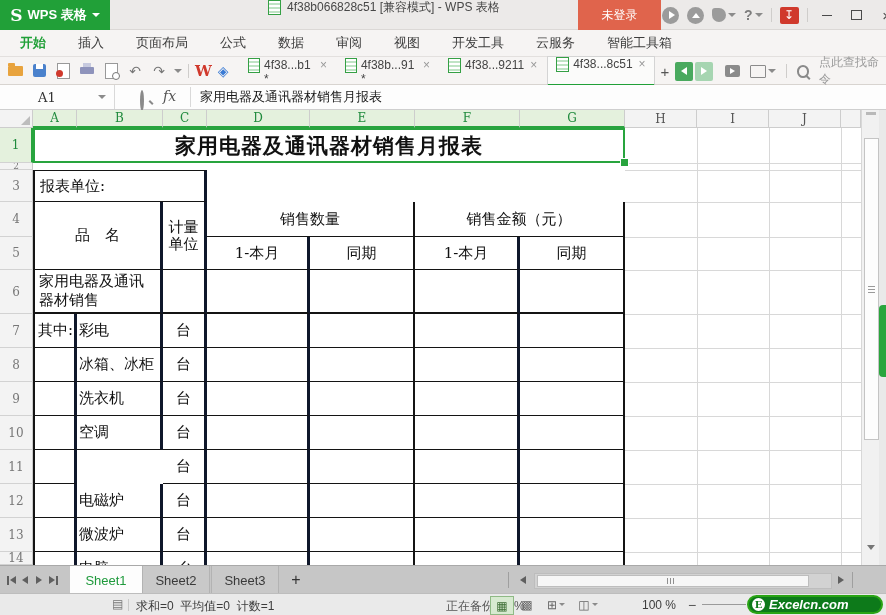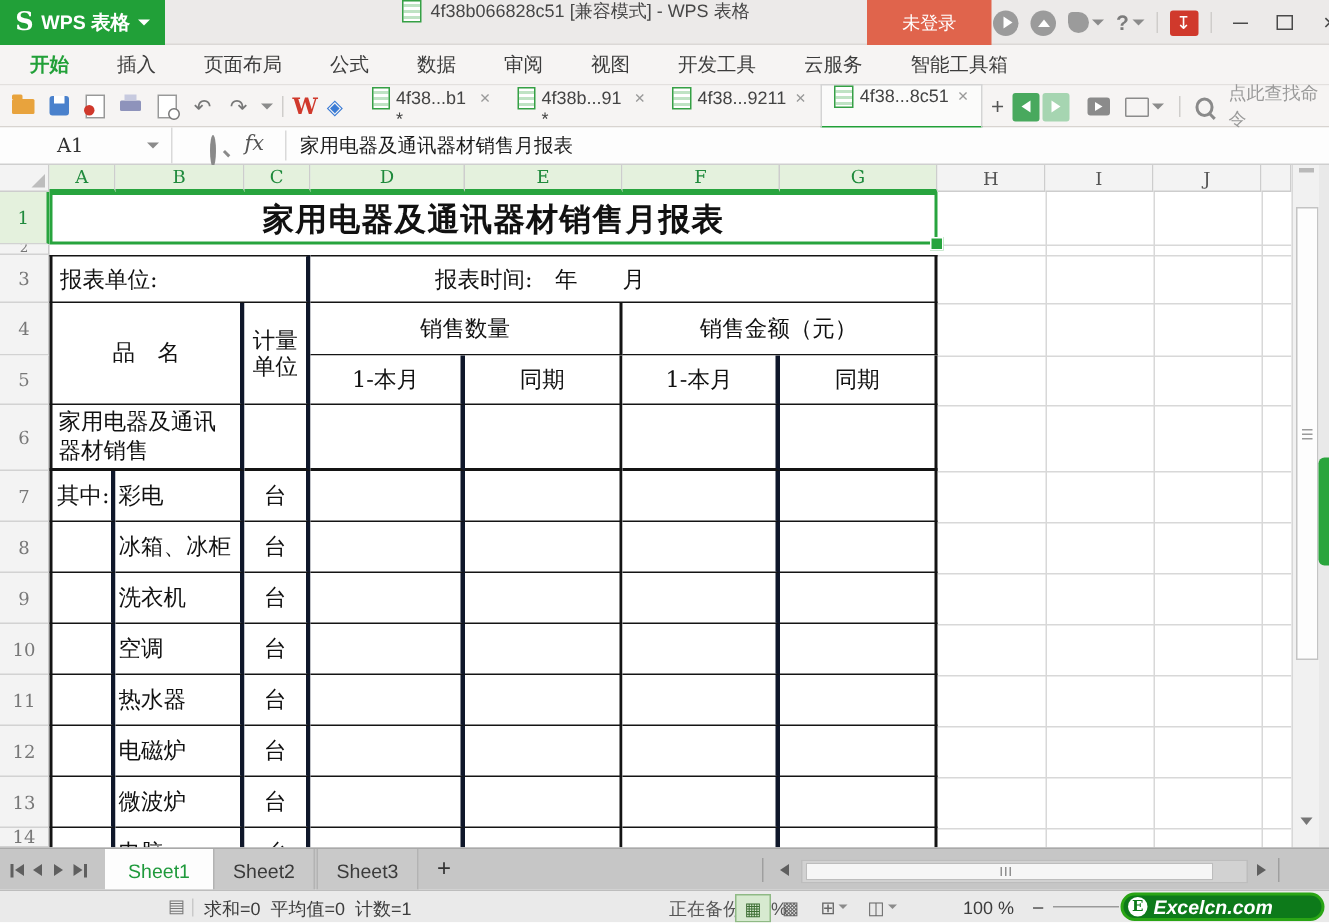--- a/index.html
+++ b/index.html
@@ -305,21 +305,20 @@
     <div class="glh" style="top:306px;"></div>
     <div class="glh" style="top:340px;"></div>
     <div class="glh" style="top:374px;"></div>
     <div class="glh" style="top:408px;"></div>
     <div class="glh" style="top:442px;"></div>
 
     <div class="cell ctr titlecell" style="left:33px;top:18px;width:592px;height:35px;">家用电器及通讯器材销售月报表</div>
     <div class="fillhandle" style="left:620px;top:48px;"></div>
 
     <div class="cell lft bl2 bt1 br1 bb1" style="left:33px;top:60px;width:174px;height:32px;padding-left:5px;">报表单位:</div>
-    <div class="cell lft bt1 br2 bb1 pre" style="left:207px;top:60px;width:418px;height:32px;padding-left:83px;">报表时间:　年　　月</div>
 
     <div class="cell ctr bl2 br1 bb1" style="left:33px;top:92px;width:130px;height:68px;">品　名</div>
     <div class="cell ctr br1 bb1" style="left:163px;top:92px;width:44px;height:68px;line-height:17px;">
         <span><span>计量</span><br><span>单位</span></span>
       </div>
     <div class="cell ctr br2 bb1" style="left:415px;top:92px;width:210px;height:35px;">销售金额（元）</div>
     <div class="cell ctr br2 bb1" style="left:207px;top:92px;width:208px;height:35px;">销售数量</div>
     <div class="cell ctr br1 bb1" style="left:207px;top:127px;width:103px;height:33px;">1-本月</div>
     <div class="cell ctr br2 bb1" style="left:310px;top:127px;width:105px;height:33px;">同期</div>
     <div class="cell ctr br1 bb1" style="left:415px;top:127px;width:105px;height:33px;">1-本月</div>
@@ -358,21 +357,20 @@
 
     <div class="cell lft bl2 br1 bb1" style="left:33px;top:306px;width:44px;height:34px;"></div>
     <div class="cell lft br1 bb1" style="left:77px;top:306px;width:86px;height:34px;padding-left:2px;">空调</div>
     <div class="cell ctr br1 bb1" style="left:163px;top:306px;width:44px;height:34px;">台</div>
     <div class="cell br1 bb1" style="left:207px;top:306px;width:103px;height:34px;"></div>
     <div class="cell br2 bb1" style="left:310px;top:306px;width:105px;height:34px;"></div>
     <div class="cell br1 bb1" style="left:415px;top:306px;width:105px;height:34px;"></div>
     <div class="cell br2 bb1" style="left:520px;top:306px;width:105px;height:34px;"></div>
 
     <div class="cell lft bl2 br1 bb1" style="left:33px;top:340px;width:44px;height:34px;"></div>
-    <div class="cell lft br1 bb1" style="left:77px;top:340px;width:86px;height:34px;padding-left:2px;">热水器</div>
     <div class="cell ctr br1 bb1" style="left:163px;top:340px;width:44px;height:34px;">台</div>
     <div class="cell br1 bb1" style="left:207px;top:340px;width:103px;height:34px;"></div>
     <div class="cell br2 bb1" style="left:310px;top:340px;width:105px;height:34px;"></div>
     <div class="cell br1 bb1" style="left:415px;top:340px;width:105px;height:34px;"></div>
     <div class="cell br2 bb1" style="left:520px;top:340px;width:105px;height:34px;"></div>
 
     <div class="cell lft bl2 br1 bb1" style="left:33px;top:374px;width:44px;height:34px;"></div>
     <div class="cell lft br1 bb1" style="left:77px;top:374px;width:86px;height:34px;padding-left:2px;">电磁炉</div>
     <div class="cell ctr br1 bb1" style="left:163px;top:374px;width:44px;height:34px;">台</div>
     <div class="cell br1 bb1" style="left:207px;top:374px;width:103px;height:34px;"></div>

